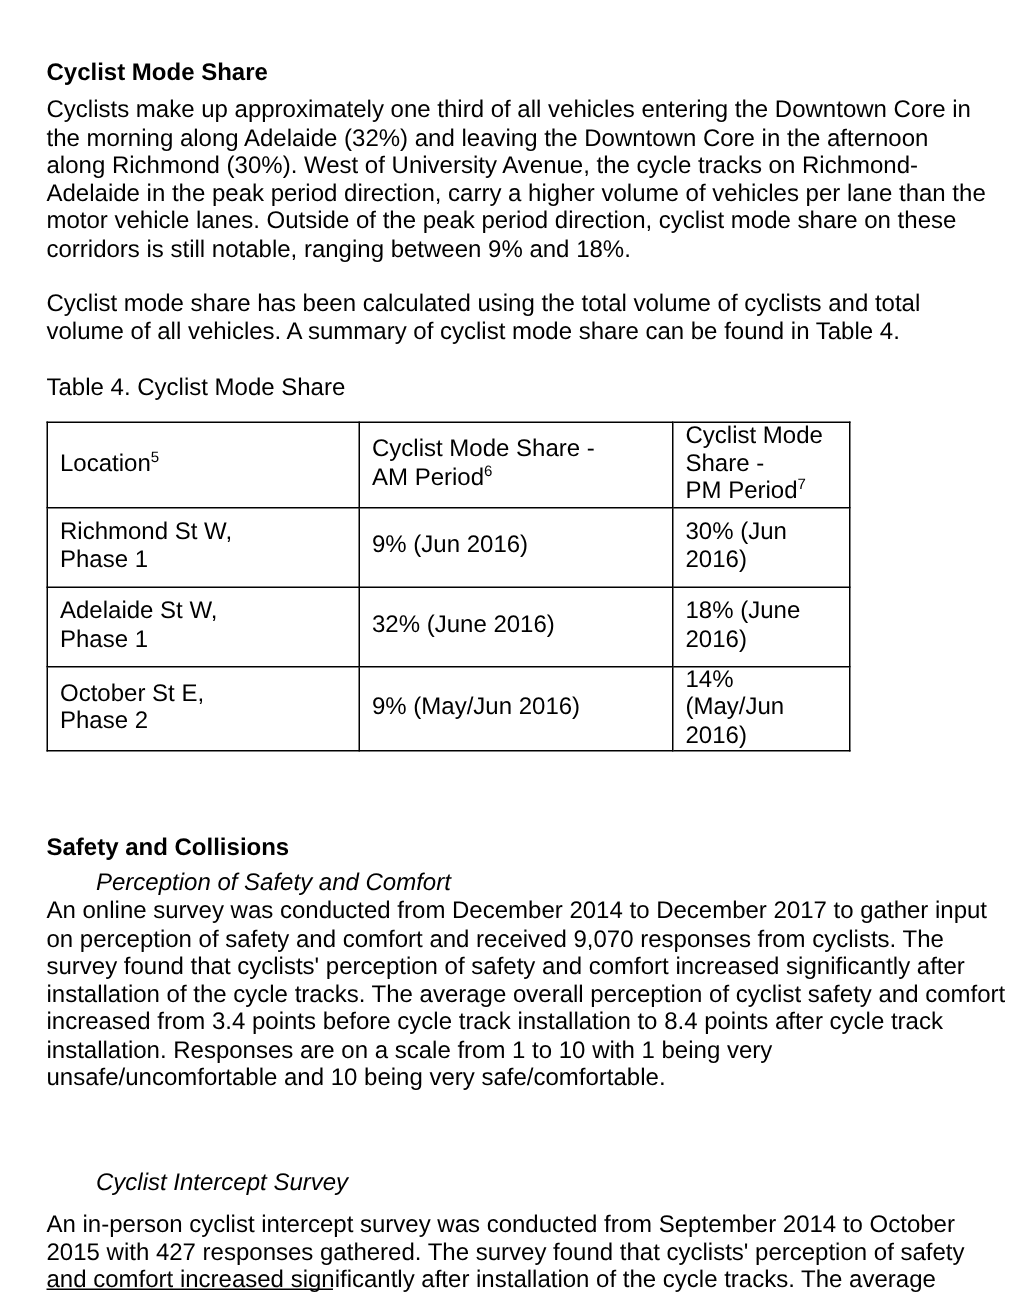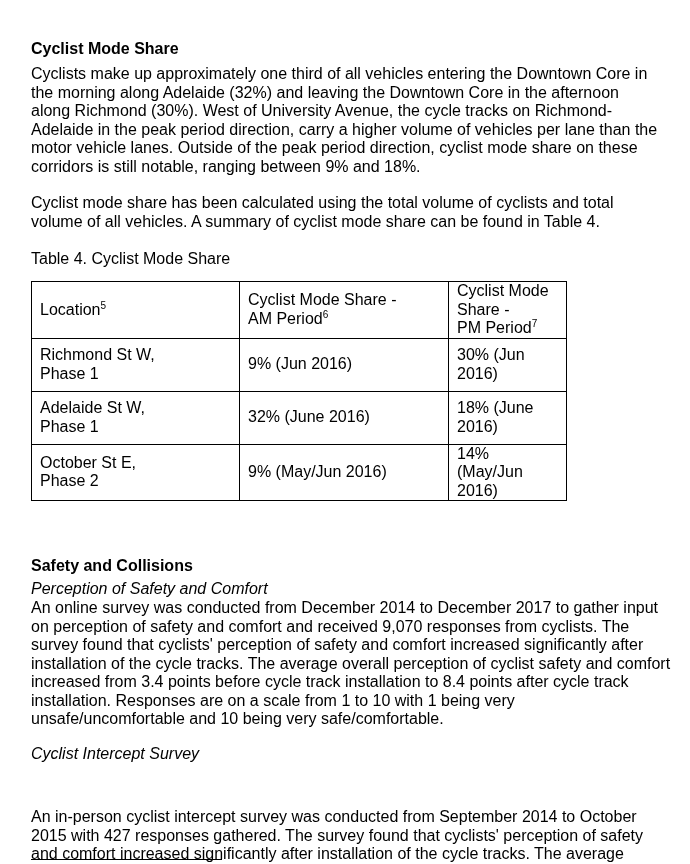--- a/index.html
+++ b/index.html
@@ -3,42 +3,42 @@
 <meta charset="utf-8">
 <style>
   html, body { margin: 0; padding: 0; background: #ffffff; }
   body {
     width: 690px; height: 864px; overflow: hidden; position: relative;
     font-family: "Liberation Sans", sans-serif; color: #000; font-size: 16px;
   }
   .page { position: absolute; left: 31px; top: 0; width: 630px; }
   .h { font-weight: bold; font-size: 16px; line-height: 19px; margin: 0; text-align: right; }
   .p { font-size: 16px; line-height: 18.5px; margin: 0; }
-  .it { font-style: italic; }
+  .it { font-style: italic; margin-left: 33px; }
   #h1 { position: absolute; top: 39px; }
   #p1 { position: absolute; top: 65px; width: 630px; }
   #p2 { position: absolute; top: 194px; width: 630px; }
   #cap { position: absolute; top: 250px; }
   table {
     position: absolute; top: 281px; left: 0; width: 536px;
     border-collapse: collapse; font-size: 16px;
   }
   td {
     border: 1.5px solid #000; padding: 0 8px; vertical-align: middle;
     line-height: 18.5px;
   }
   tr.hdr td { height: 52px; }
   tr.row td { height: 52px; }
   td.c1 { width: 191px; }
   td.c2 { width: 192px; }
   sup { font-size: 10px; line-height: 0; vertical-align: 6px; }
   #h2 { position: absolute; top: 556px; }
   #s1 { position: absolute; top: 580px; }
   #p3 { position: absolute; top: 599px; width: 640px; }
-  #s2 { position: absolute; top: 745px; text-align: center; }
+  #s2 { position: absolute; top: 780px; text-align: center; }
   #p4 { position: absolute; top: 808px; width: 640px; }
   #fnrule { position: absolute; top: 859px; left: 0; width: 191px; height: 0; border-top: 1.5px solid #000; }
 </style>
 </head>
 <body>
 
 <div class="page">
   <h2 id="h1" class="h">Cyclist Mode Share</h2>
   <p id="p1" class="p">Cyclists make up approximately one third of all vehicles entering the Downtown Core in the morning along Adelaide (32%) and leaving the Downtown Core in the afternoon along Richmond (30%). West of University Avenue, the cycle tracks on Richmond-Adelaide in the peak period direction, carry a higher volume of vehicles per lane than the motor vehicle lanes. Outside of the peak period direction, cyclist mode share on these corridors is still notable, ranging between 9% and 18%.</p>
   <p id="p2" class="p">Cyclist mode share has been calculated using the total volume of cyclists and total volume of all vehicles. A summary of cyclist mode share can be found in Table 4.</p>

